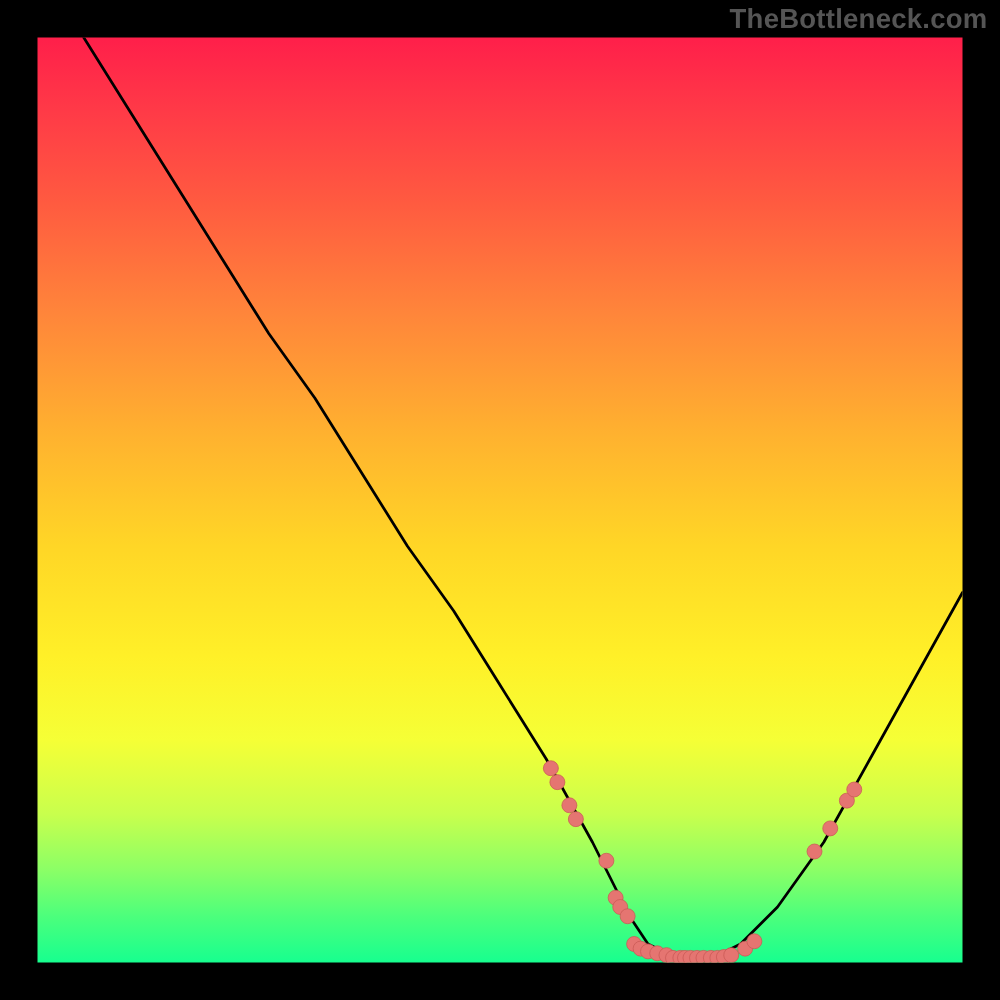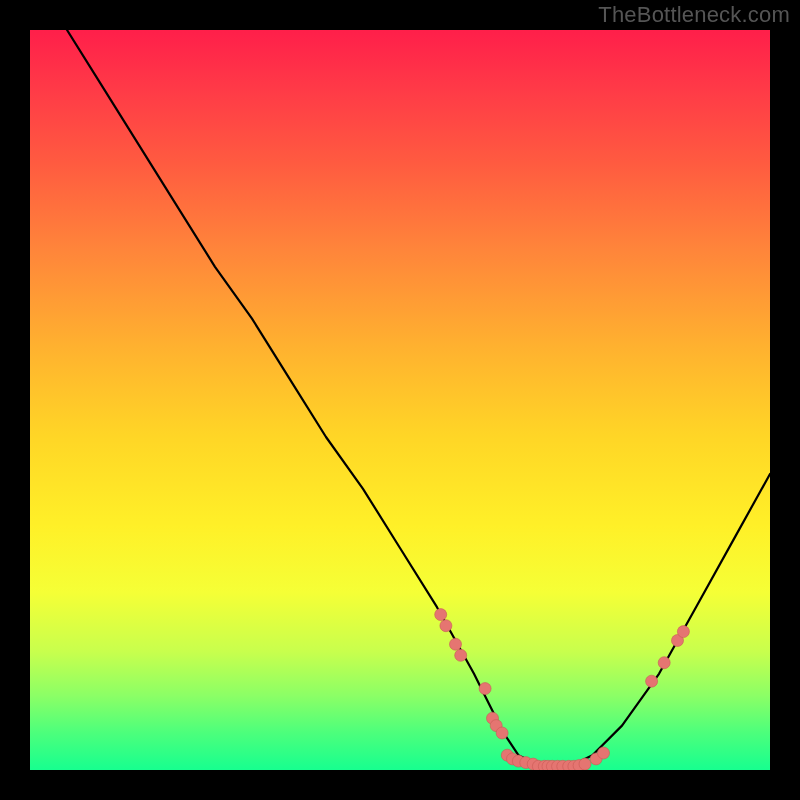--- a/index.html
+++ b/index.html
@@ -16,21 +16,21 @@
     width: 800px;
     height: 800px;
     background: #000;
   }
   .watermark {
     position: absolute;
     top: 2px;
     right: 10px;
     color: #555;
     font-size: 22px;
-    font-weight: 400;
+    font-weight: 700;
     letter-spacing: 0.2px;
     z-index: 4;
   }
   .plot {
     position: absolute;
     left: 30px;
     top: 30px;
     width: 740px;
     height: 740px;
   }

